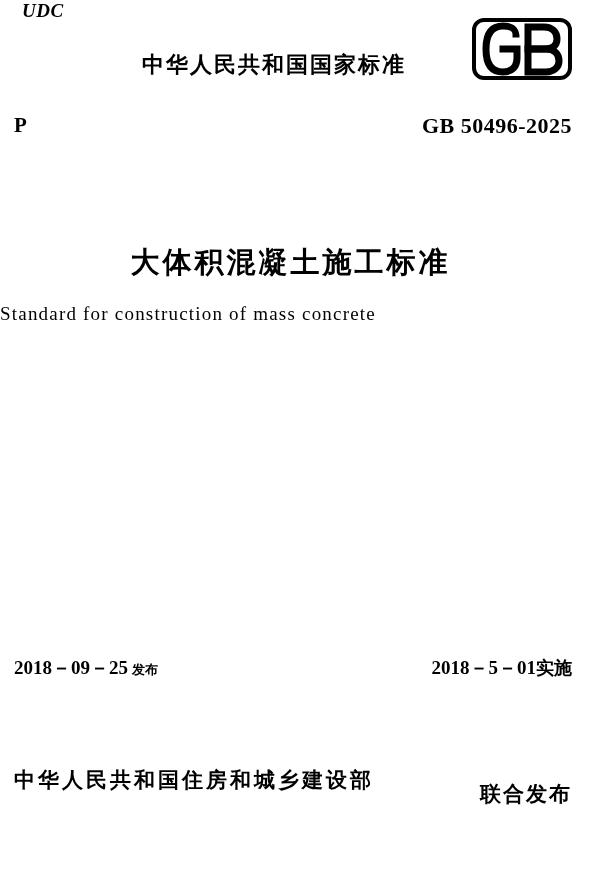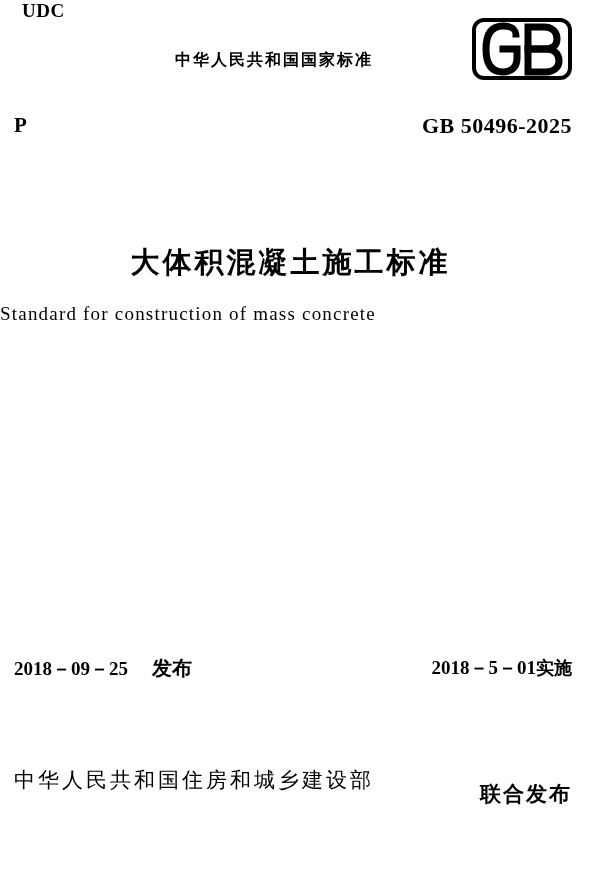--- a/index.html
+++ b/index.html
@@ -21,31 +21,32 @@
 
   
   .udc {
     position: absolute;
     left: 22px;
     top: 0px;
     font-family: "Liberation Serif", serif;
     font-weight: bold;
     font-size: 19px;
     letter-spacing: 0.5px;
+    font-style: italic;
   }
 
   .national-standard {
     position: absolute;
     left: 0;
     top: 50px;
     width: 548px;
     text-align: center;
     font-family: "DejaVu Sans", sans-serif;
     font-weight: bold;
-    font-size: 16px;
+    font-size: 22px;
     letter-spacing: 2px;
   }
 
   
   .gb-logo {
     position: absolute;
     right: 28px;
     top: 18px;
     width: 100px;
     height: 62px;
@@ -106,22 +107,22 @@
     position: absolute;
     left: 14px;
     top: 0;
     font-family: "Liberation Serif", serif;
     font-weight: bold;
     font-size: 19px;
   }
   .date-left .label {
     font-family: "DejaVu Sans", sans-serif;
     font-weight: bold;
-    font-size: 20px;
-    margin-left: 24px;
+    font-size: 13px;
+    margin-left: 4px;
   }
   .date-right {
     position: absolute;
     right: 28px;
     top: 0;
     font-family: "Liberation Serif", serif;
     font-weight: bold;
     font-size: 19px;
   }
   .date-right .label {
@@ -132,21 +133,21 @@
 
   
   .publishers {
     position: absolute;
     left: 14px;
     top: 763px;
     width: 460px;
   }
   .publisher-line {
     font-family: "DejaVu Sans", sans-serif;
-    font-weight: normal;
+    font-weight: bold;
     font-size: 21px;
     letter-spacing: 3px;
     line-height: 34px;
     white-space: nowrap;
   }
   .joint-issue {
     position: absolute;
     right: 28px;
     top: 780px;
     font-family: "DejaVu Sans", sans-serif;

